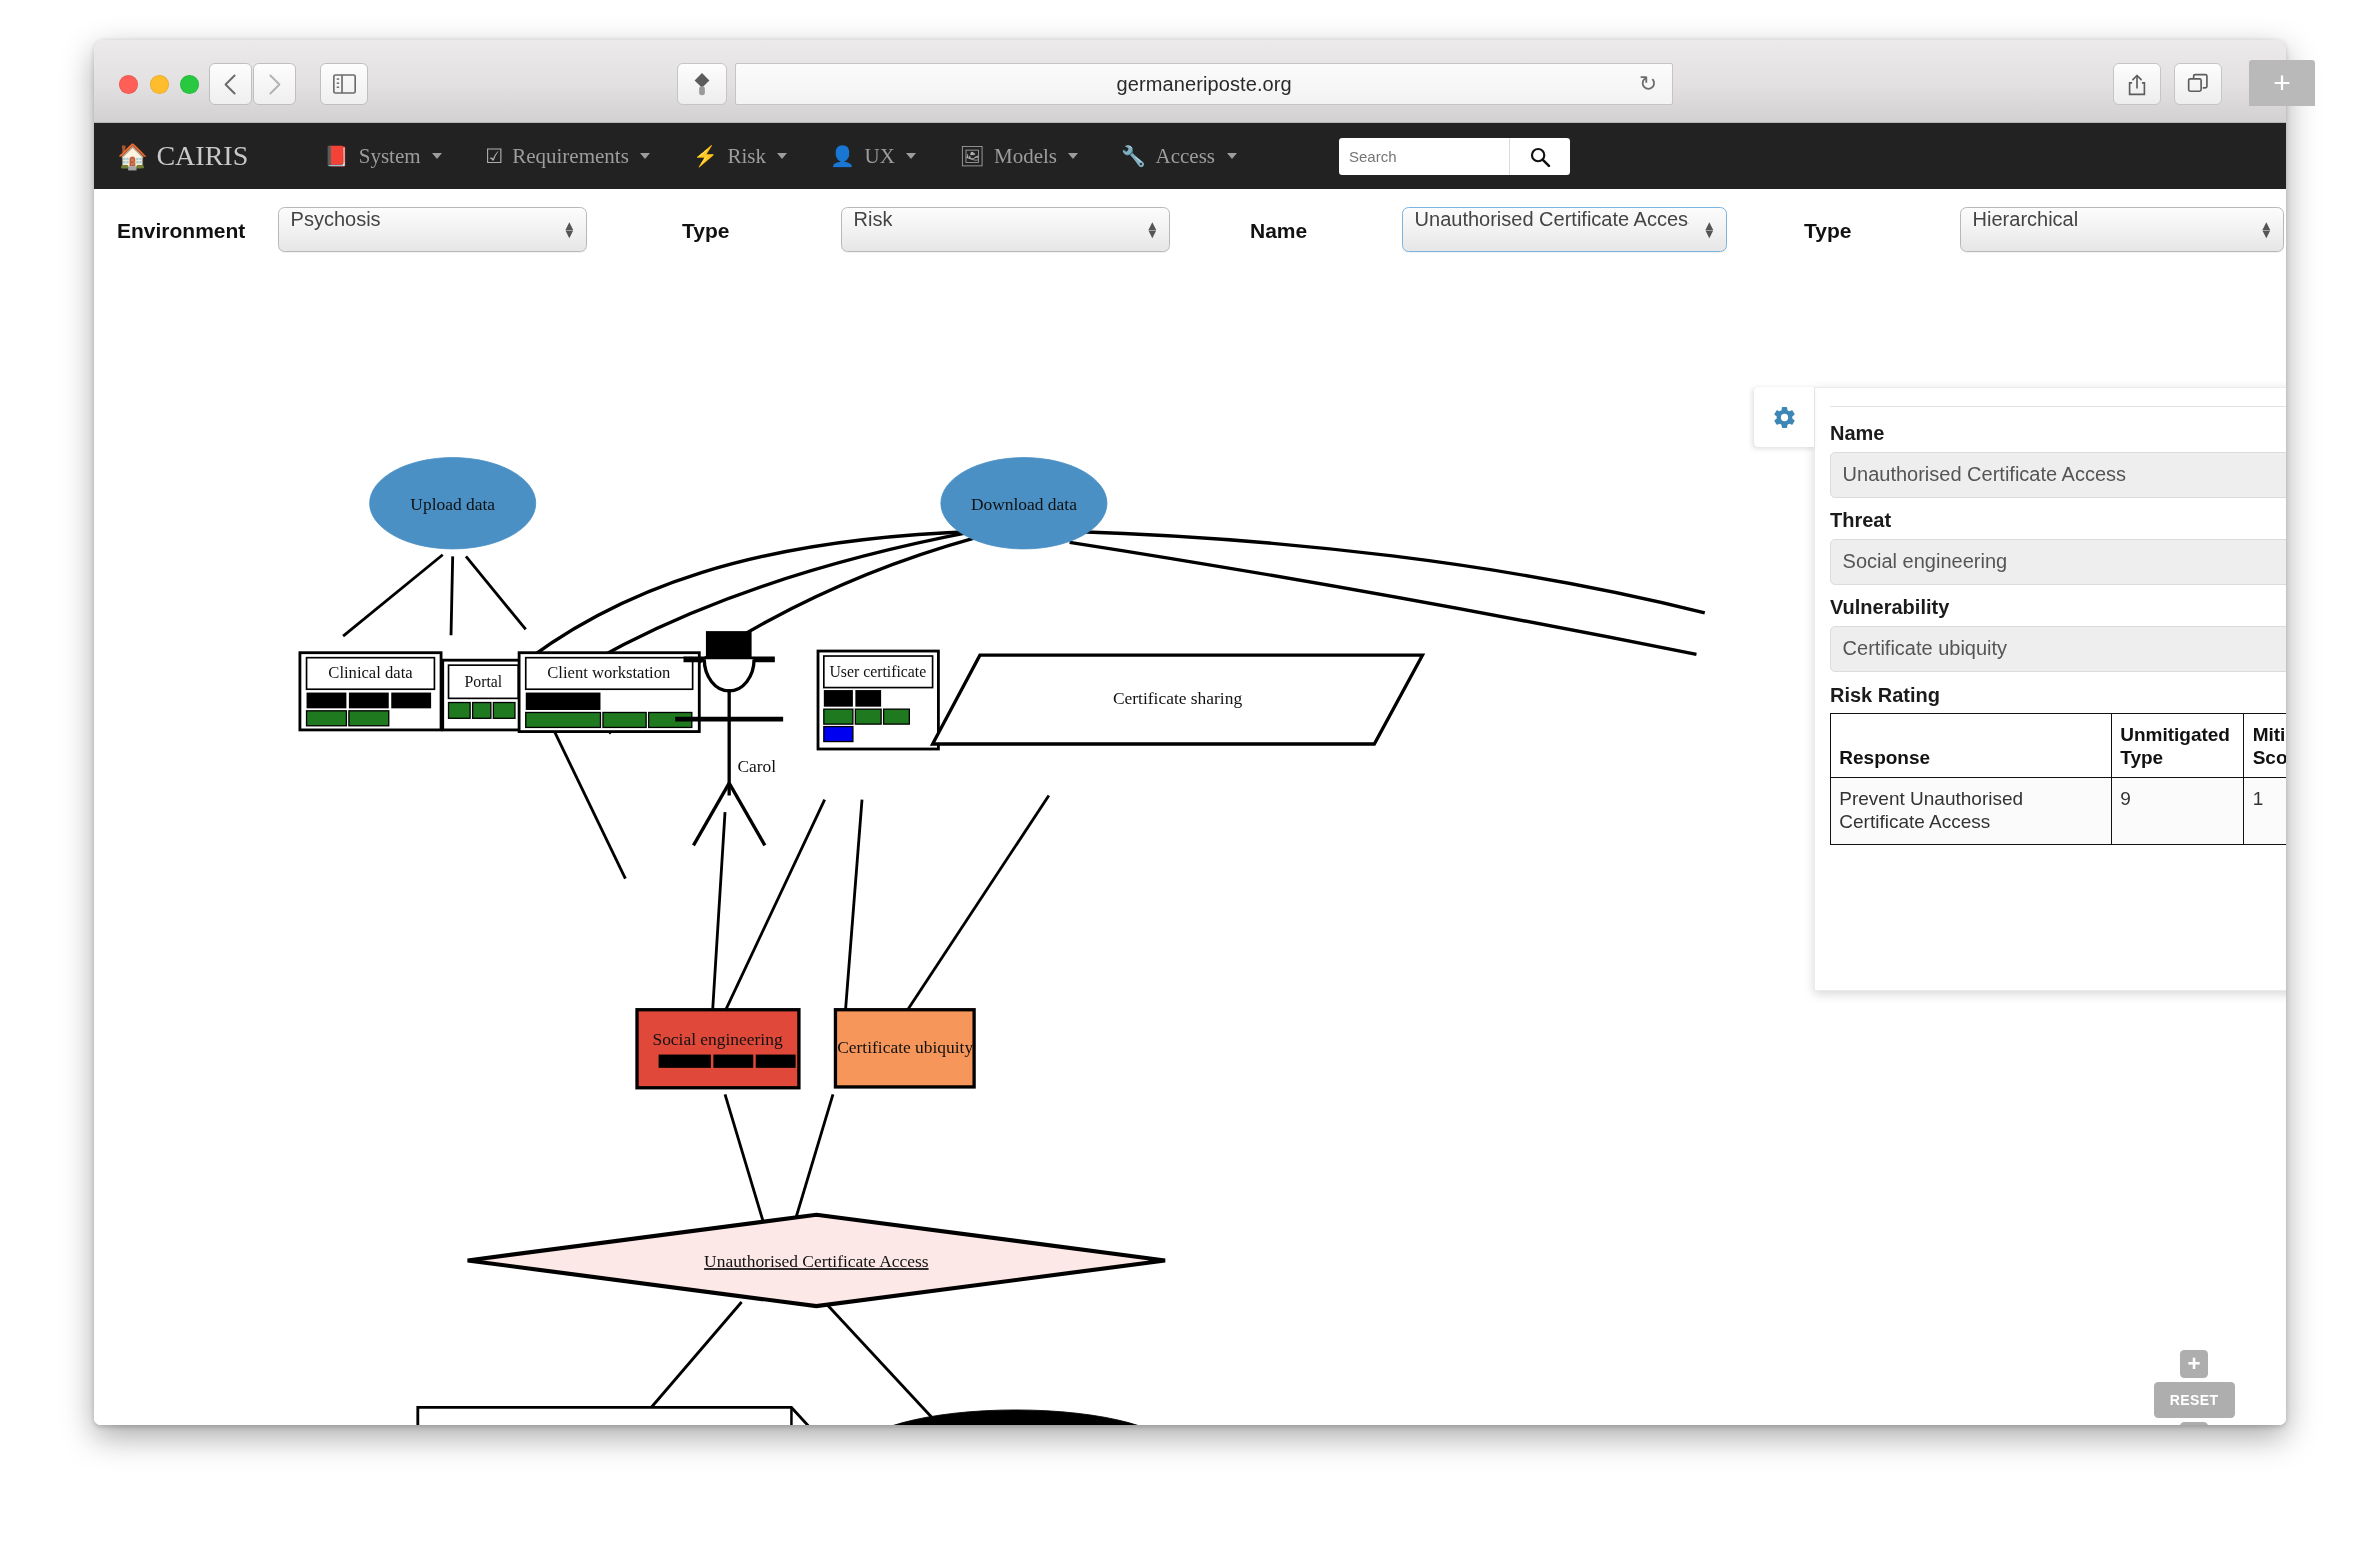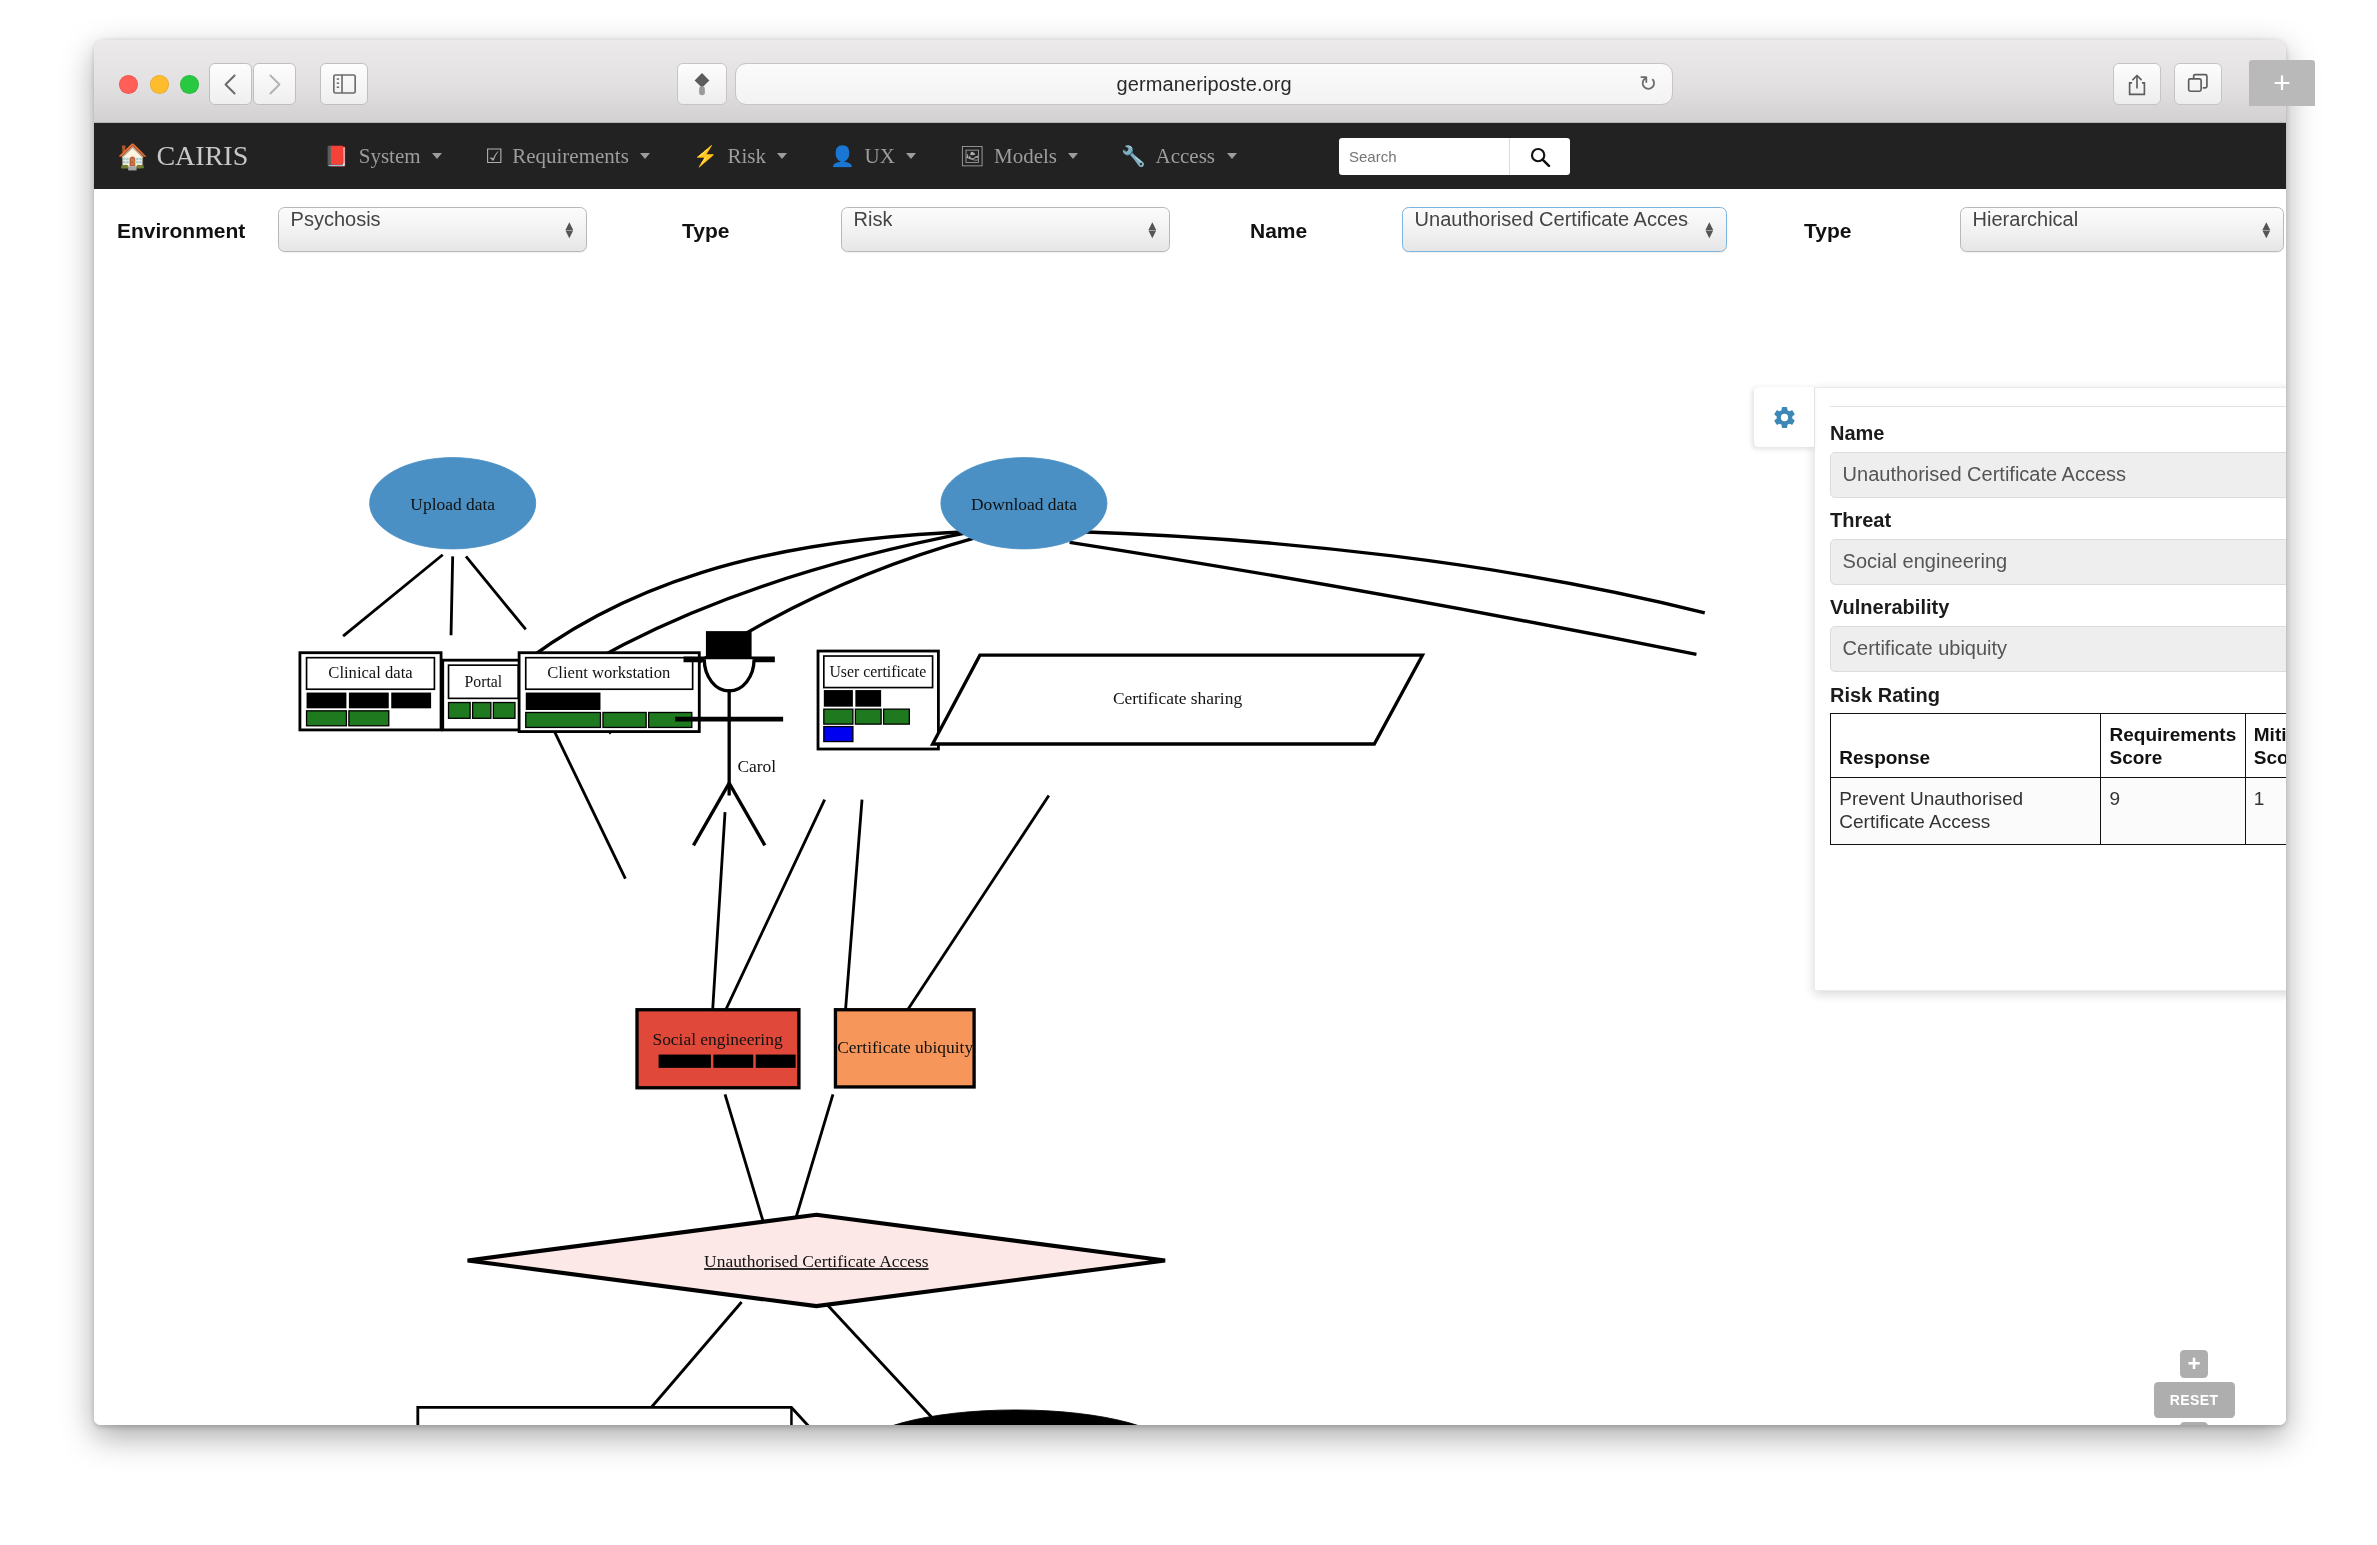--- a/index.html
+++ b/index.html
@@ -50,21 +50,21 @@
     width: 996px; height: 42px;
     display: flex; align-items: stretch;
   }
   .shieldbtn {
     width: 50px; height: 42px; border: 0.8px solid #c6c4c4; border-radius: 5.8px;
     background: linear-gradient(to bottom,#fdfdfd,#ededed);
     display: flex; align-items: center; justify-content: center;
   }
   .urlbar {
     flex: 1; margin-left: 8.3px; height: 42px;
-    border: 0.8px solid #c6c4c4; border-radius: 11px;
+    border: 0.8px solid #c6c4c4; border-radius: 2px;
     background: linear-gradient(to bottom,#fbfbfb,#f3f3f3);
     display: flex; align-items: center; justify-content: center;
     position: relative;
   }
   .url-text { font-size: 20px; color: #2a2a2a; letter-spacing: 0.1px; }
   .reloadbtn {
     position: absolute; right: 15px; top: 50%; transform: translateY(-50%);
     font-size: 21.6px; color: #6d6d6d;
   }
   .tbbtn {
@@ -511,21 +511,21 @@
 
       <div class="fieldlabel">Vulnerability</div>
       <div class="fieldbox">Certificate ubiquity</div>
 
       <div class="fieldlabel">Risk Rating</div>
 
       <table class="risktable">
         <thead>
           <tr>
             <th class="col-resp">Response</th>
-            <th class="col-un">Requirements Score</th>
+            <th class="col-un">Unmitigated Type</th>
             <th class="col-mit">Mitigated Score</th>
           </tr>
         </thead>
         <tbody>
           <tr>
             <td>Prevent Unauthorised Certificate Access</td>
             <td>9</td>
             <td>1</td>
           </tr>
         </tbody>

